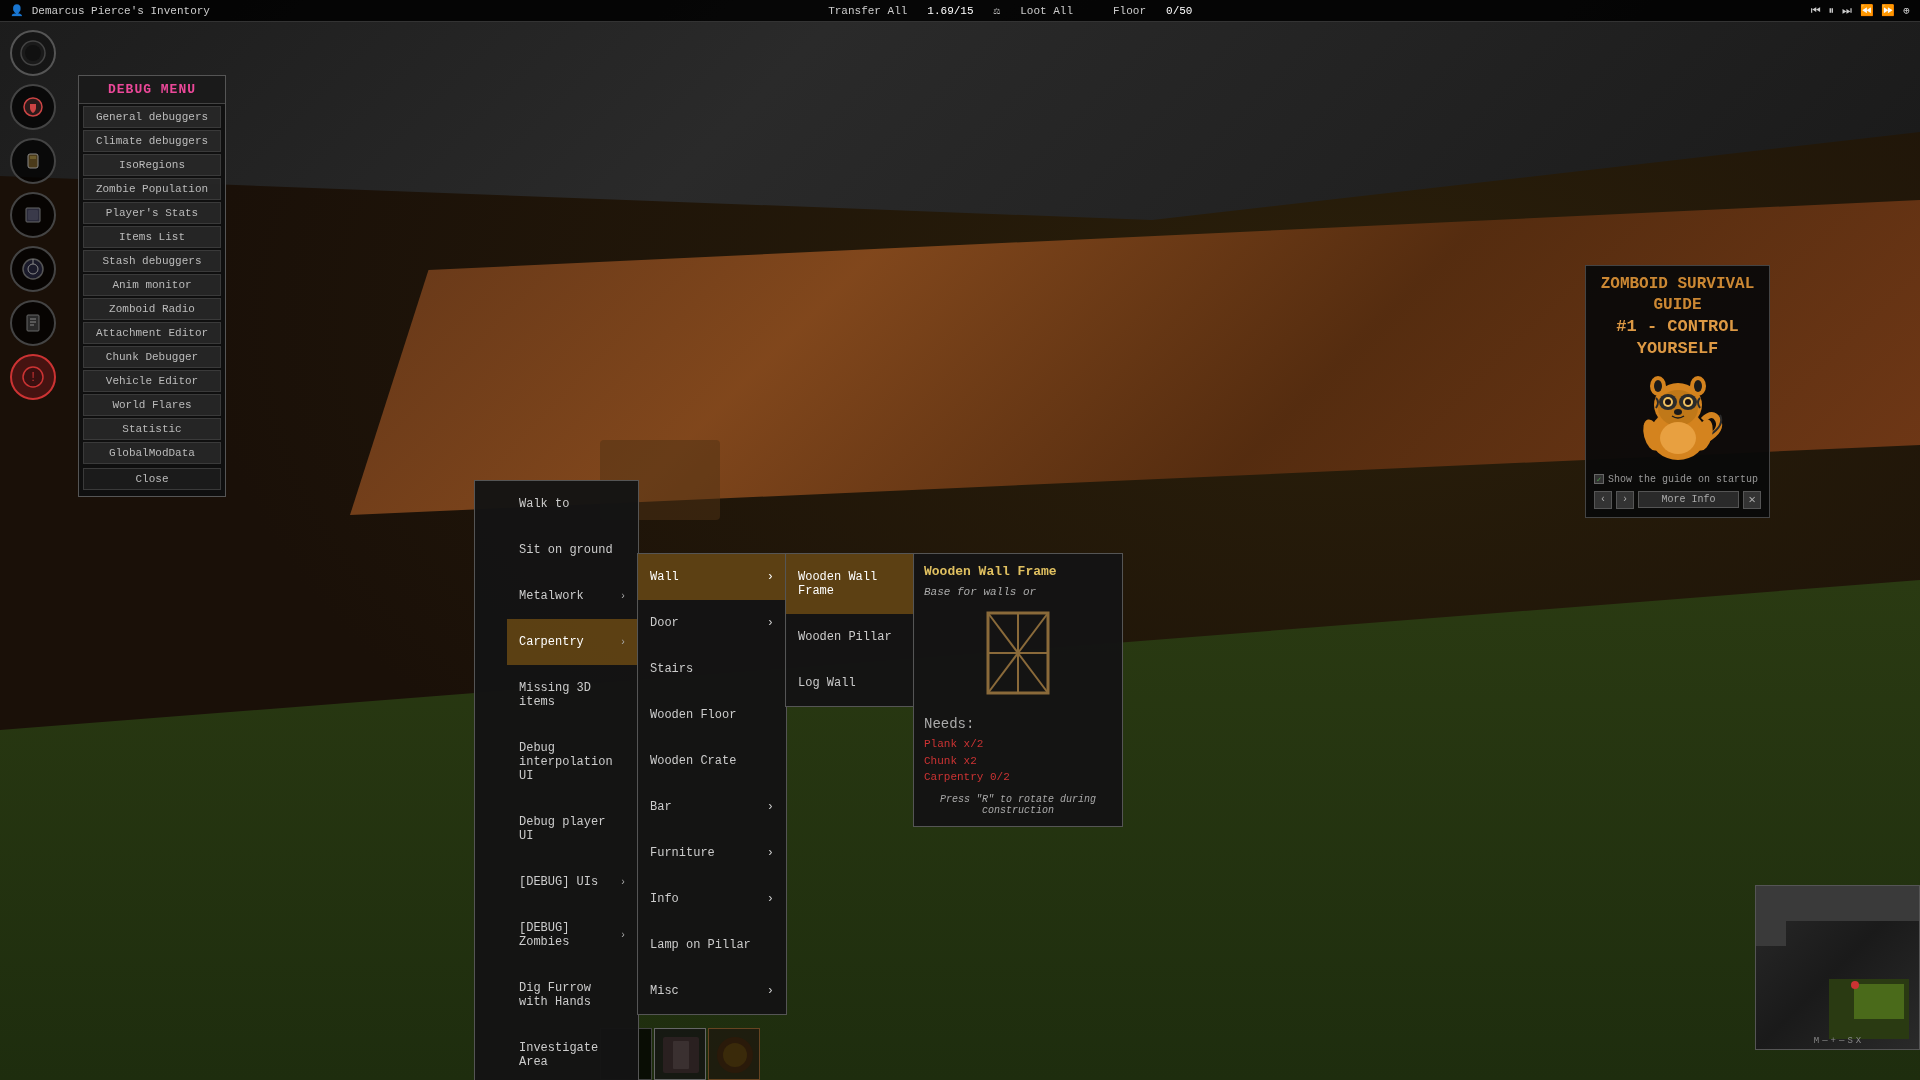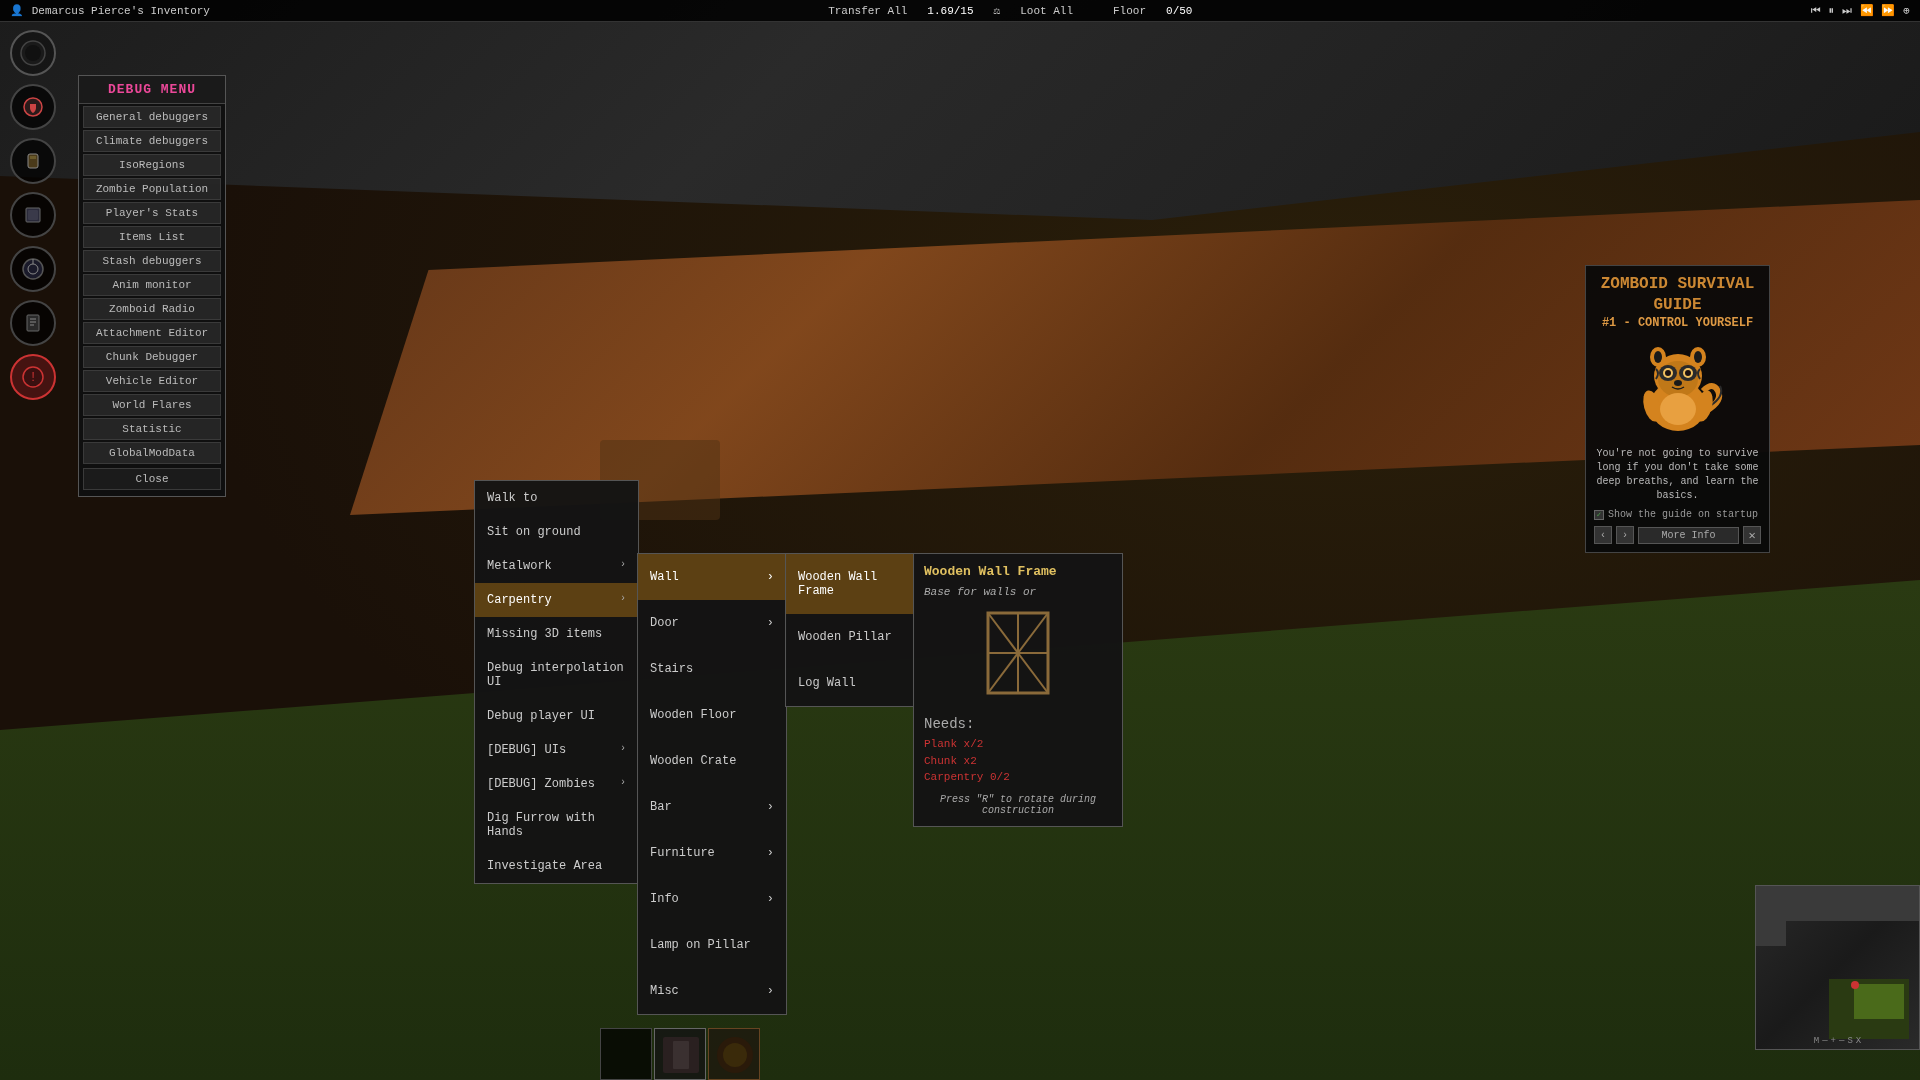--- a/index.html
+++ b/index.html
@@ -159,27 +159,28 @@
     #context-menu {
       position: absolute;
       top: 480px;
       left: 474px;
       width: 165px;
       background: rgba(20,20,20,0.97);
       border: 1px solid #555;
       z-index: 300;
     }
     .ctx-item {
-      padding: 10px 12px;
+      padding: 16px 12px;
       color: #ccc;
       font-size: 12px;
       cursor: pointer;
       display: flex;
       justify-content: space-between;
-      align-items: flex-start;
+      align-items: center;
+      margin-left: 32px;
     }
     .ctx-item .arrow {
       color: #aaa;
       font-size: 10px;
     }
 
     
     #submenu-carpentry {
       position: absolute;
       top: 553px;
@@ -265,21 +266,21 @@
     }
     .guide-title {
       color: #cc8833;
       font-size: 16px;
       font-weight: bold;
       text-align: center;
       line-height: 1.3;
     }
     .guide-subtitle {
       color: #dd9944;
-      font-size: 12px;
+      font-size: 17px;
       font-weight: bold;
       text-align: center;
       line-height: 1.3;
     }
     .guide-text {
       color: #bbb;
       font-size: 10px;
       text-align: center;
       line-height: 1.4;
       margin: 6px 0;
@@ -664,21 +665,20 @@
 
       <path d="M82 75 Q97 65 92 55" fill="none" stroke="#2a2a2a" stroke-width="2"></path>
 
       <ellipse cx="24" cy="75" rx="8" ry="16" fill="#d4831e" transform="rotate(-15,24,75)"></ellipse>
       <ellipse cx="76" cy="75" rx="8" ry="16" fill="#d4831e" transform="rotate(15,76,75)"></ellipse>
 
       <ellipse cx="50" cy="78" rx="18" ry="16" fill="#e8a040"></ellipse>
     </svg>
   </div>
 
-  <div class="guide-text">You're not going to survive long if you don't take some deep breaths, and learn the basics.</div>
 
   <div class="guide-checkbox-row">
     <div class="guide-checkbox">✓</div>
     <span>Show the guide on startup</span>
   </div>
 
   <div class="guide-buttons">
     <div class="guide-nav-btn">‹</div>
     <div class="guide-nav-btn">›</div>
     <div class="guide-more-btn">More Info</div>

